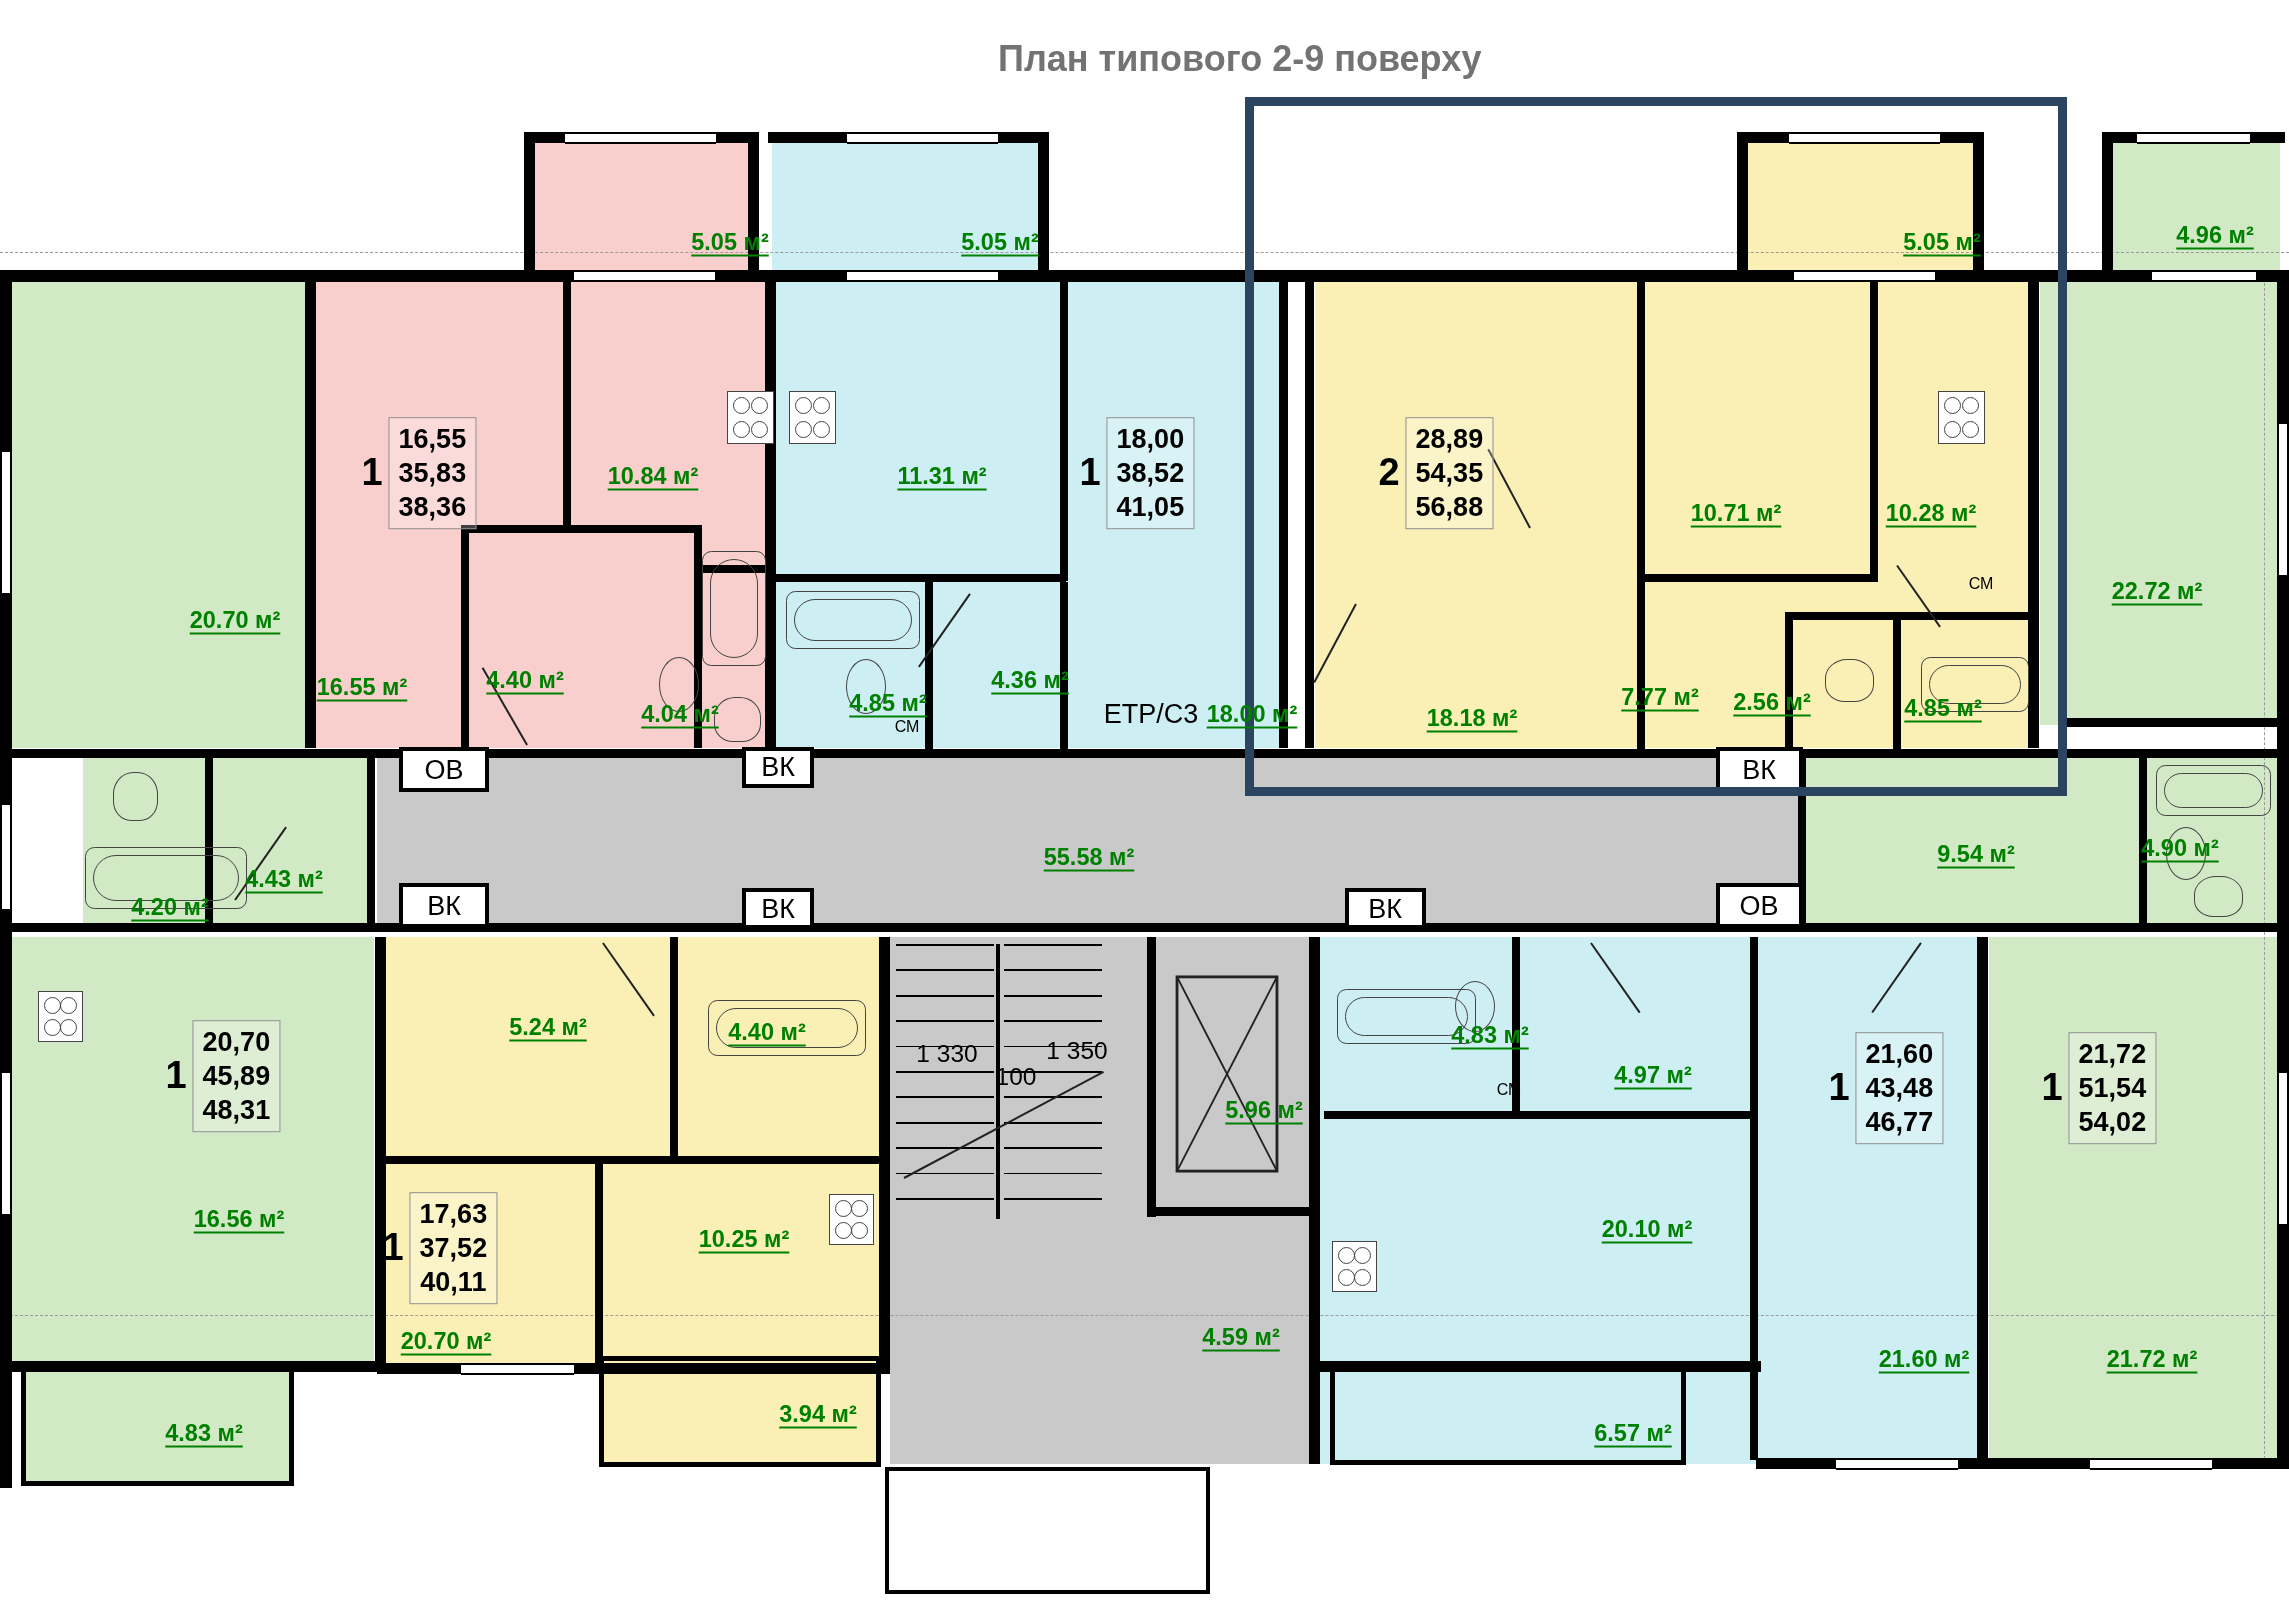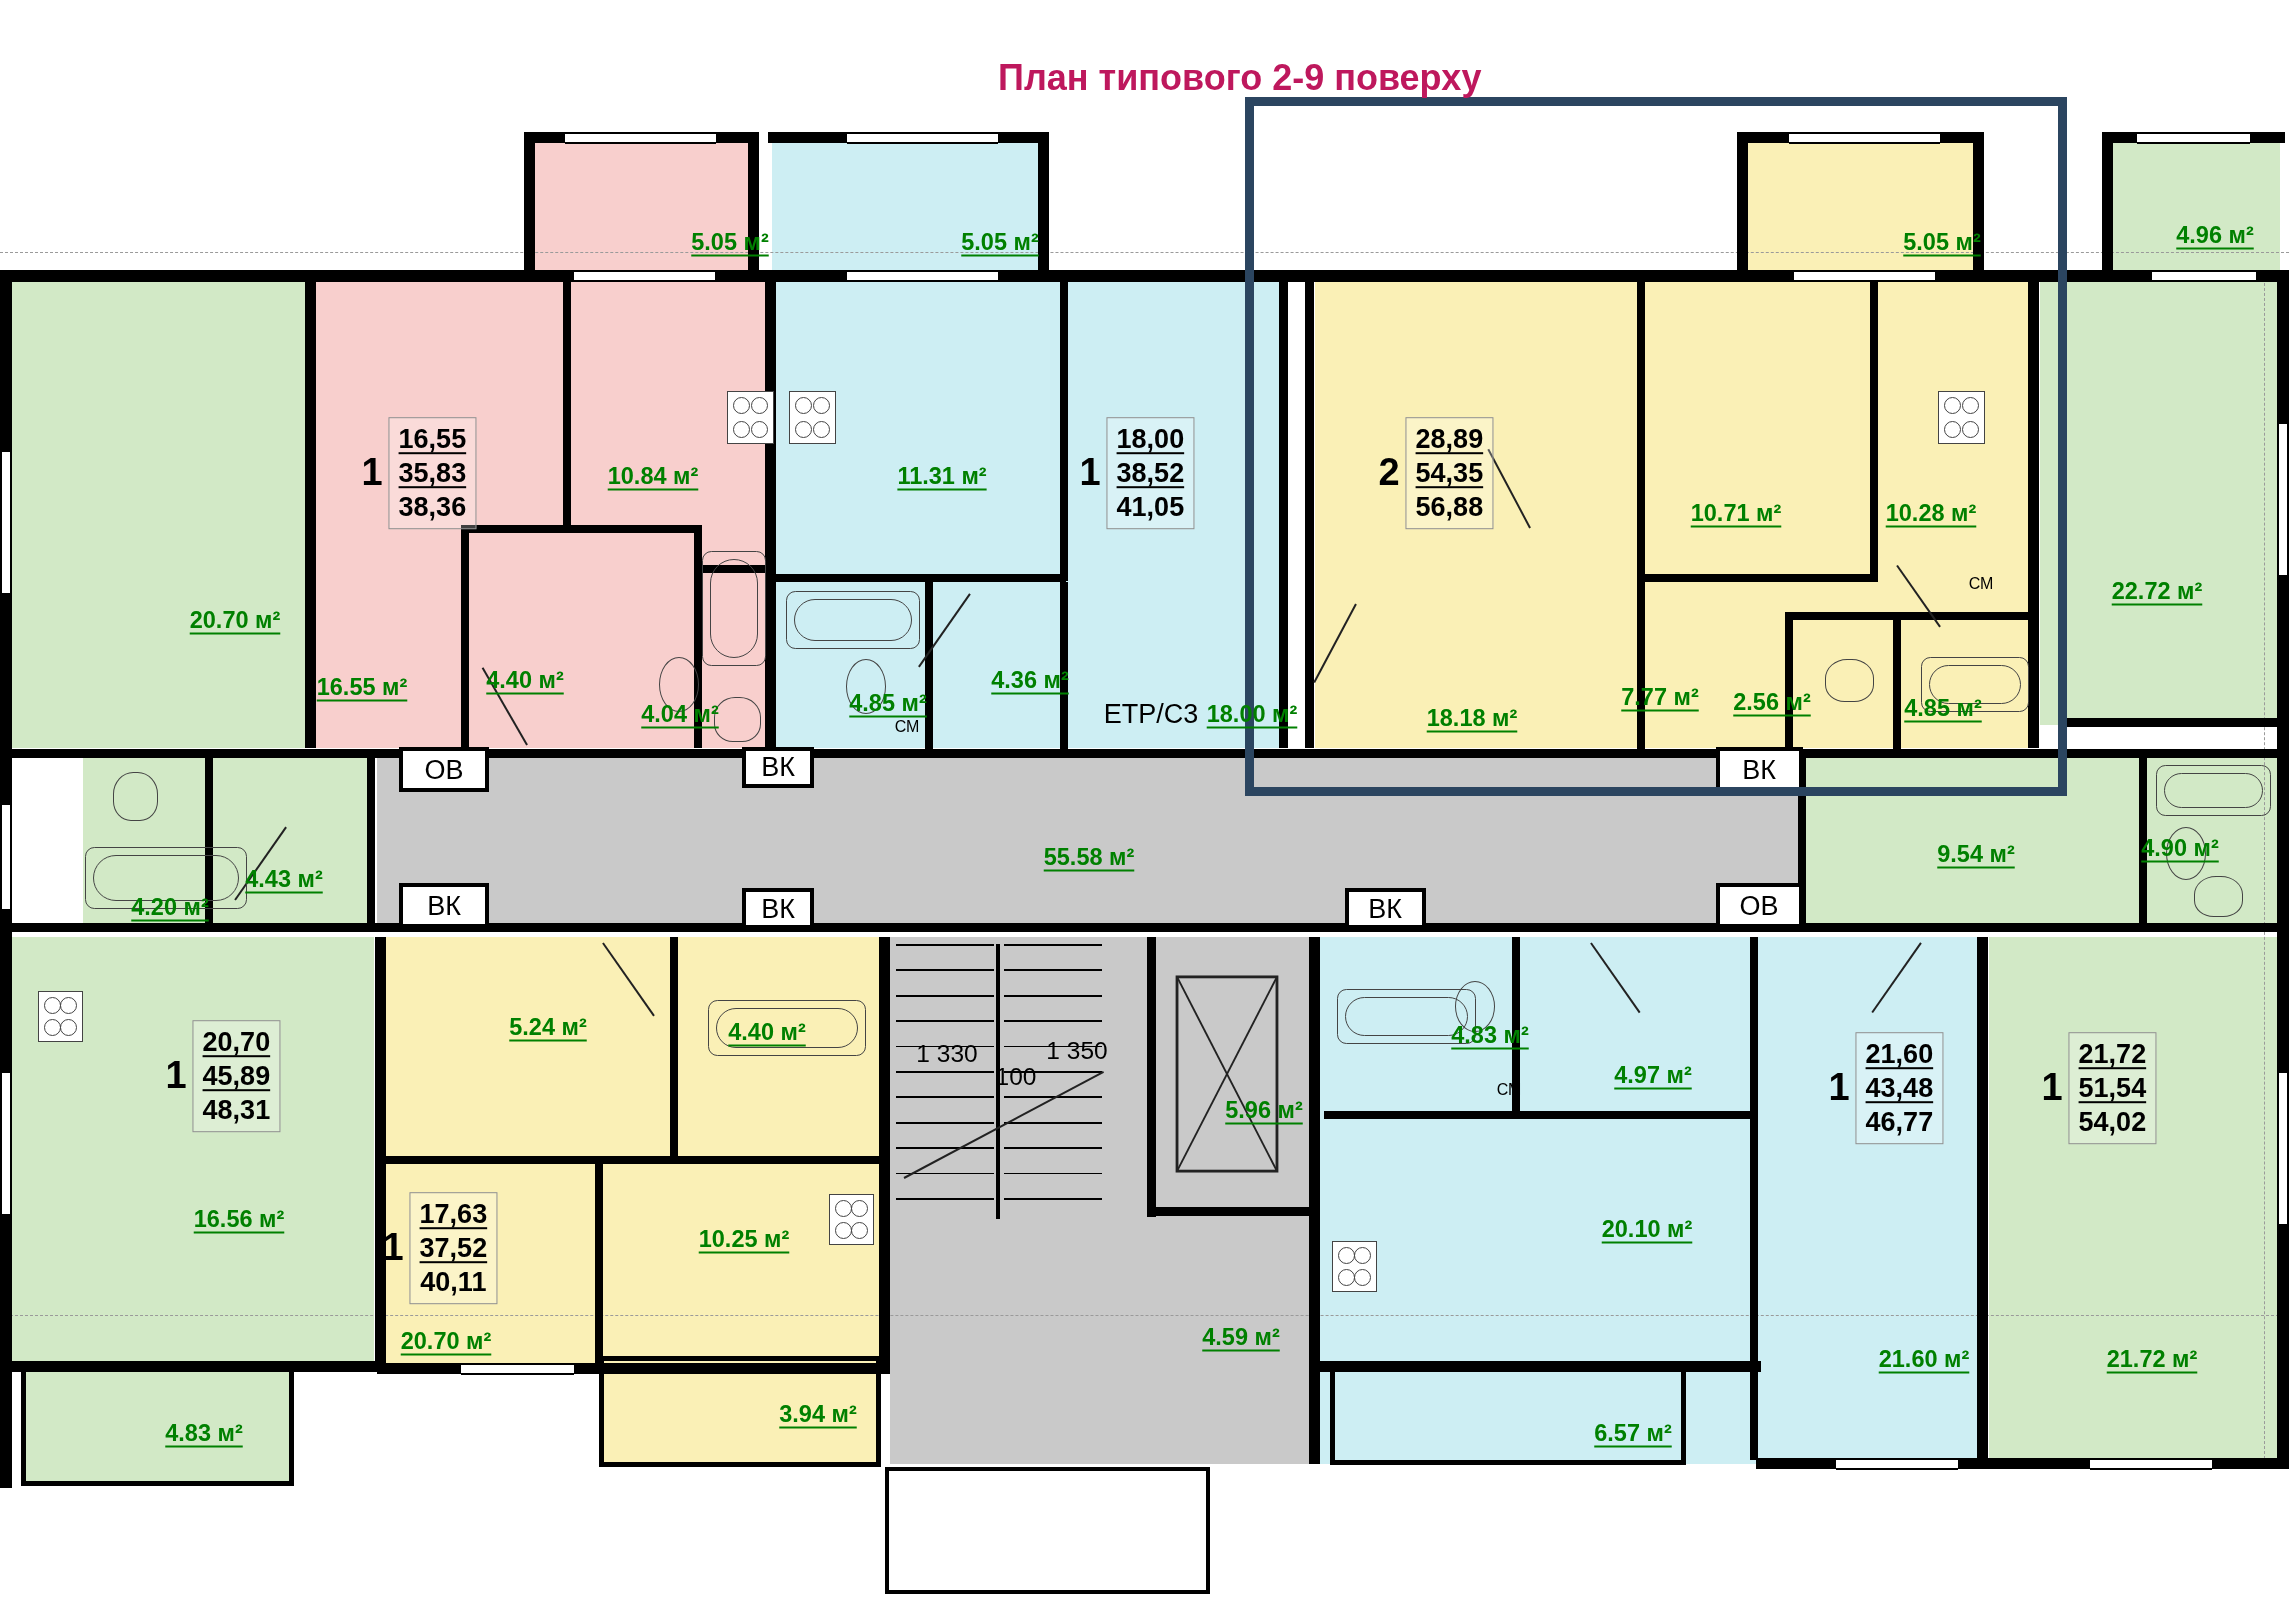--- a/index.html
+++ b/index.html
@@ -1,32 +1,32 @@
 <!DOCTYPE html>
 <html style="font-size:15px"><head>
 <meta charset="utf-8">
 <style>
   html,body{margin:0;padding:0;background:#fff;}
   #plan{position:relative;width:2289px;height:1613px;background:#fff;overflow:hidden;
         font-family:"Liberation Sans",sans-serif;}
   .fill{position:absolute;}
   .w{position:absolute;background:#000;display:block;}
-  .title{position:absolute;left:998px;top:57px;width:452px;text-align:center;
-         font-size:36px;font-weight:bold;color:#be185d;white-space:nowrap;}
+  .title{position:absolute;left:998px;top:38px;width:452px;text-align:center;
+         font-size:36px;font-weight:bold;color:#737373;white-space:nowrap;}
   .area{position:absolute;transform:translate(-50%,-50%);color:#008000;font-weight:bold;
         font-size:23.5px;text-decoration:underline;text-underline-offset:4.7px;white-space:nowrap;}
   .svc{position:absolute;transform:translate(-50%,-50%);color:#000;font-size:27px;white-space:nowrap;}
   .smlbl{position:absolute;transform:translate(-50%,-50%);color:#000;font-size:16px;}
   .dim{position:absolute;transform:translate(-50%,-50%);color:#000;font-size:24.5px;white-space:nowrap;}
   .apt{position:absolute;display:flex;align-items:center;transform:translate(-50%,-50%);}
   .apt .n{font-size:38px;font-weight:bold;color:#000;margin-right:5.6px;}
   .apt .box{border:0.9px solid #8f8f8f;padding:3.8px 9.4px;display:flex;flex-direction:column;
             align-items:center;background:rgba(255,255,255,0.25);}
   .apt .box span{font-size:27px;font-weight:bold;color:#000;line-height:34px;}
-  .apt .box .u{text-decoration:underline;text-underline-offset:3.8px;}
+  .apt .box .u{text-underline-offset:3.8px;}
   .hl{position:absolute;border:9.4px solid #2b4560;box-sizing:border-box;background:transparent;}
   .dash-h{position:absolute;border-top:1.9px dashed #9a9a9a;height:0;}
   .dash-v{position:absolute;border-left:1.9px dashed #9a9a9a;width:0;}
   .winh{position:absolute;background:#fff;border-top:2.8px solid #000;border-bottom:2.8px solid #000;box-sizing:border-box;height:12.2px;}
   .winv{position:absolute;background:#fff;border-left:2.8px solid #000;border-right:2.8px solid #000;box-sizing:border-box;width:12.2px;}
   .shaft{position:absolute;border:4.7px solid #000;background:#fff;box-sizing:border-box;}
   .tub{position:absolute;border:1.9px solid #444;border-radius:9.4px;box-sizing:border-box;background:transparent;}
   .tub:before{content:"";position:absolute;inset:6.6px;border:1.4px solid #444;border-radius:38px;}
   .sink{position:absolute;border:1.9px solid #444;border-radius:50%;box-sizing:border-box;}
   .wc{position:absolute;border:1.9px solid #444;border-radius:45% 45% 40% 40%;box-sizing:border-box;}

